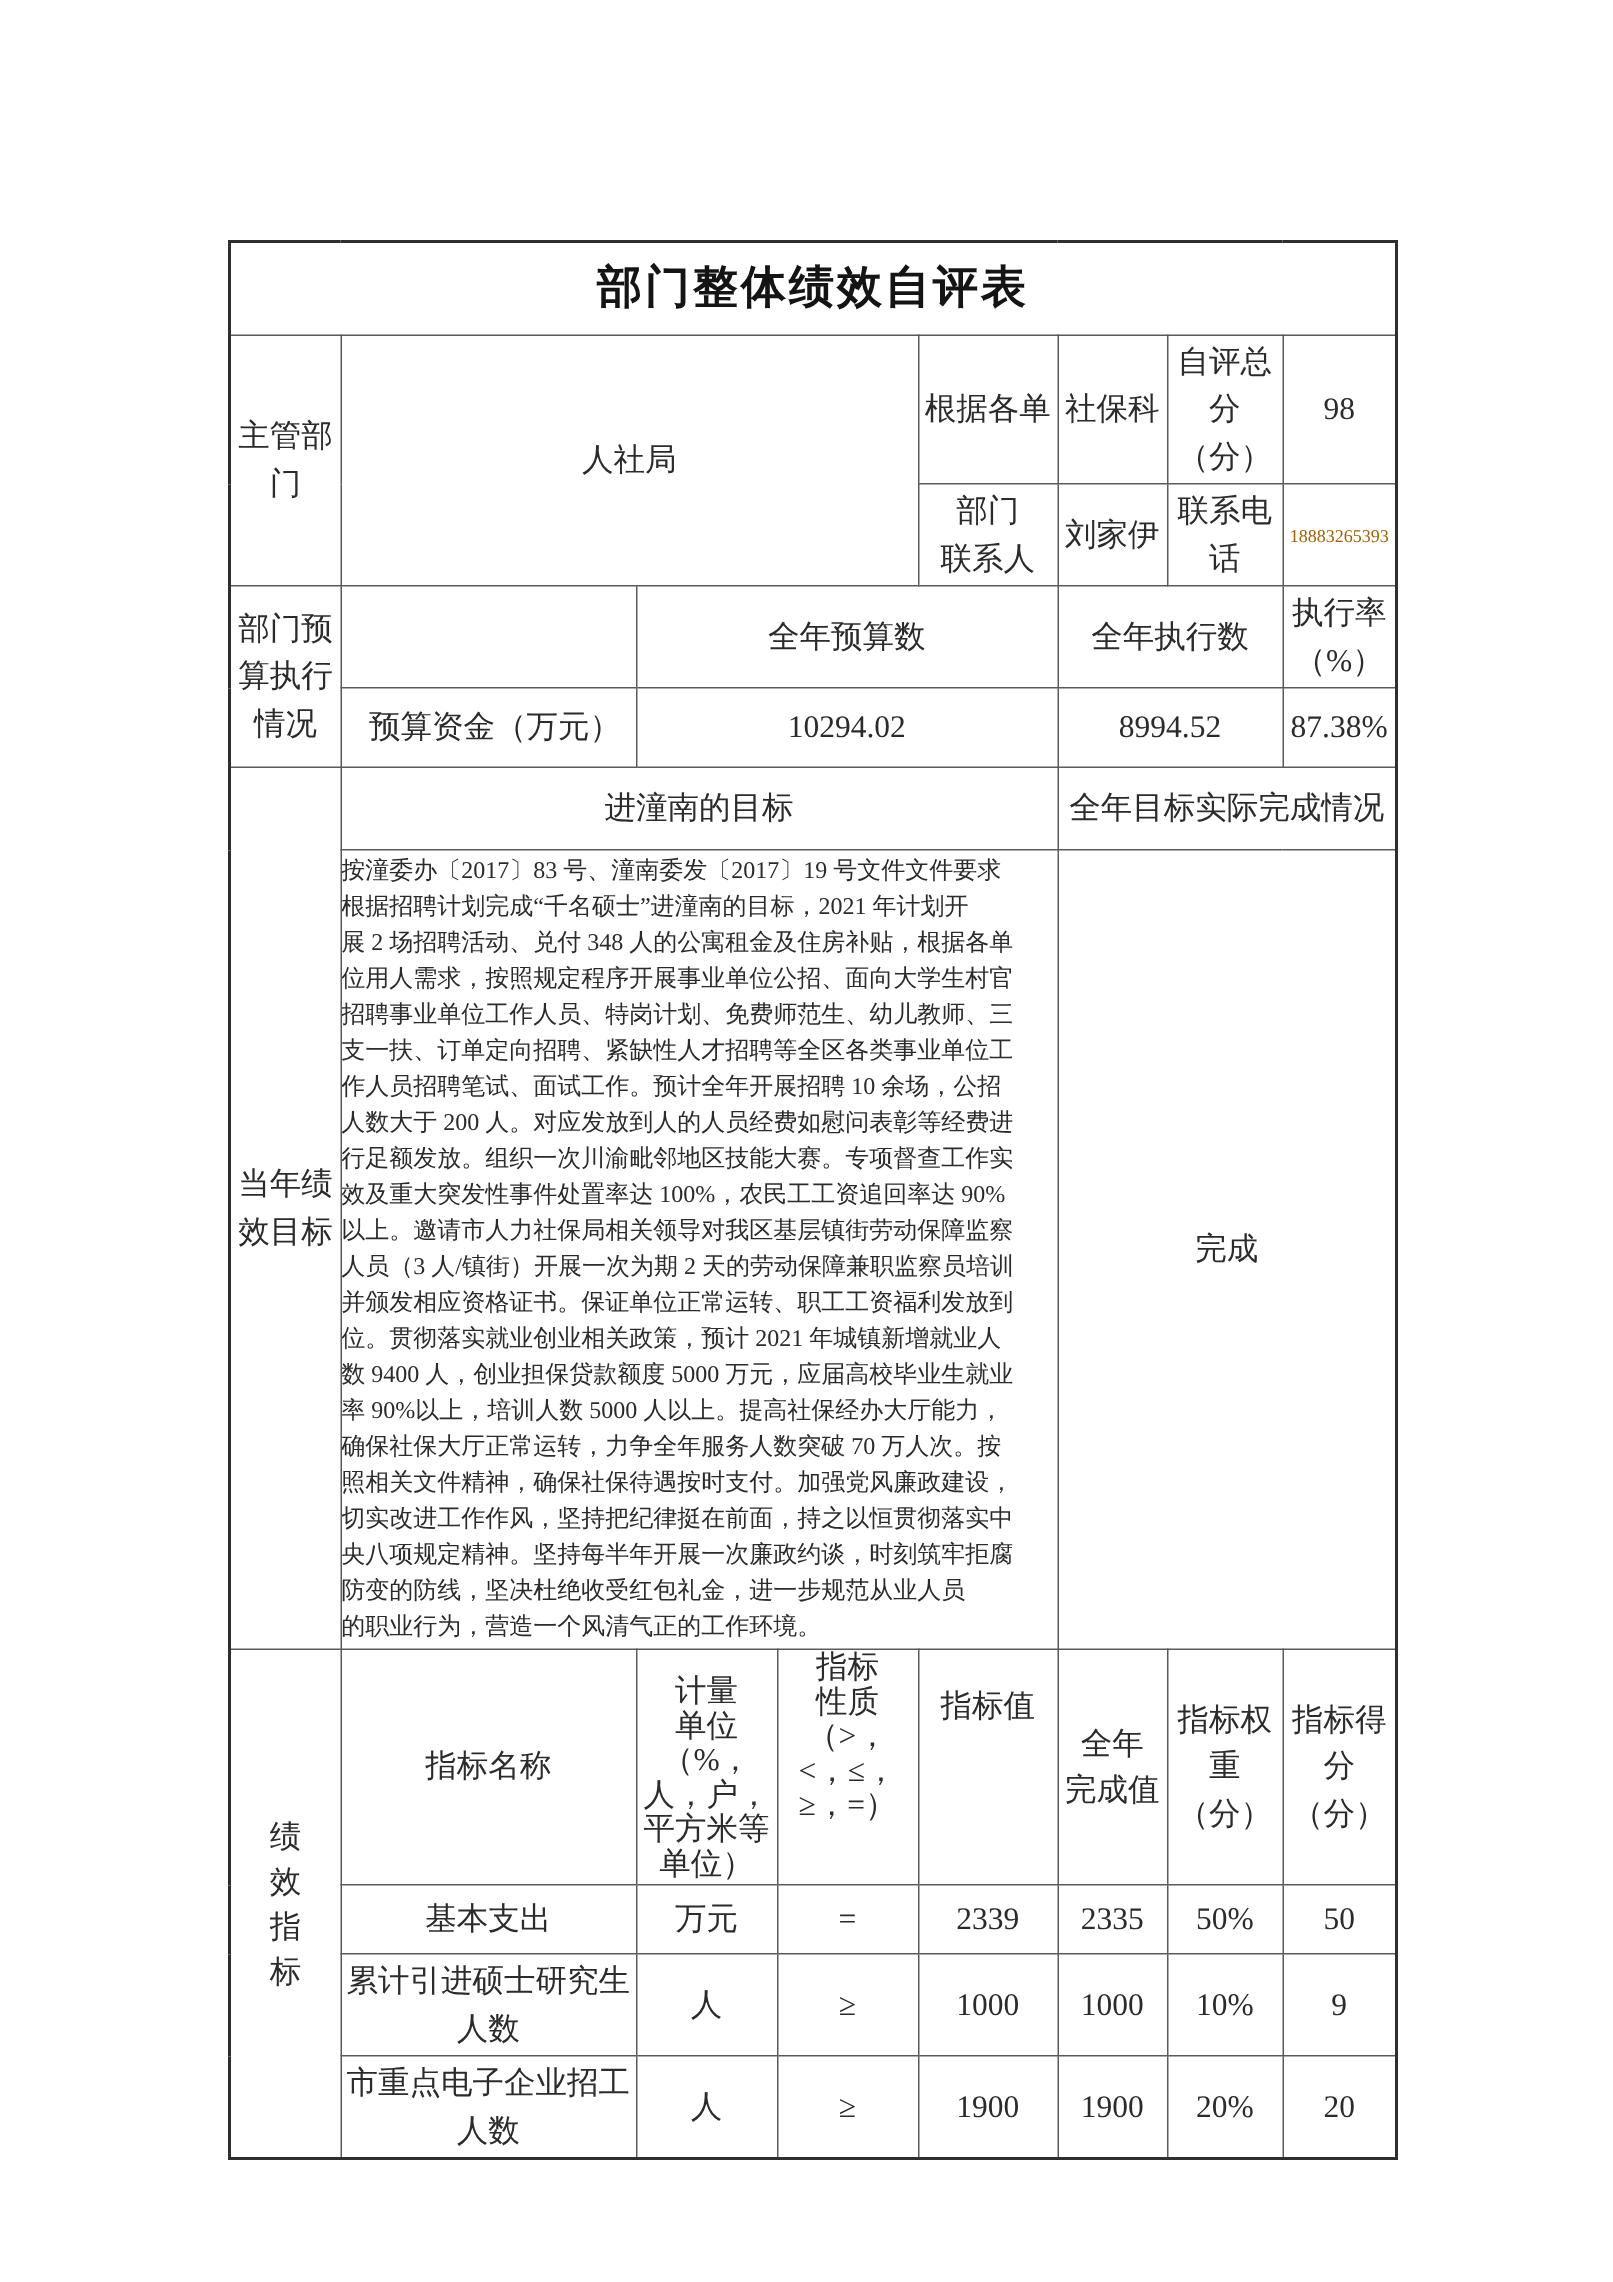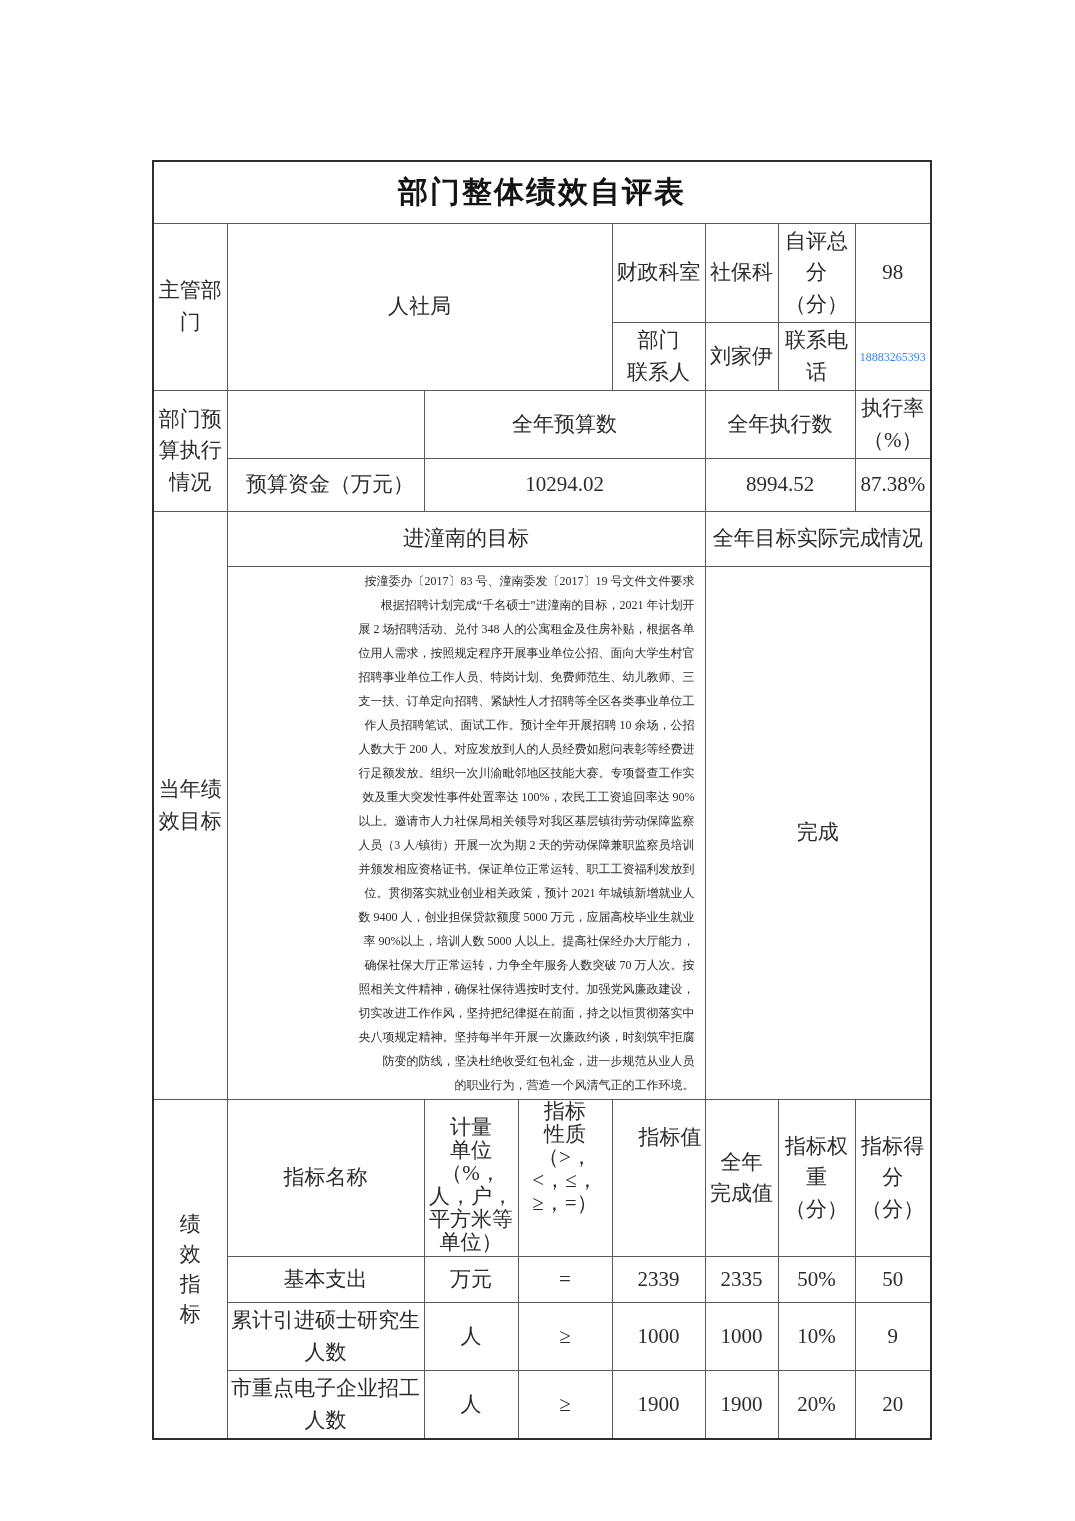--- a/index.html
+++ b/index.html
@@ -36,31 +36,31 @@
     word-break: break-all;
   }
   td.title-cell {
     font-size: 30px;
     font-weight: bold;
     color: #141414;
     letter-spacing: 2px;
     line-height: 1.2;
   }
   td.left-al { text-align: center; padding-left: 12px; }
-  td.small-num { font-size: 12px; color: #3b82f6; }
+  td.small-num { font-size: 12px; color: #a16207; }
   td.para {
-    font-size: 12px;
+    font-size: 16px;
     line-height: 24px;
-    text-align: right;
-    padding: 2px 10px;
+    text-align: left;
+    padding: 2px 0;
   }
   td.vlabel { line-height: 30px; }
   td.vtop1 { vertical-align: top; padding-top: 16px;  line-height: 23px; }
   td.vtop2 { vertical-align: top; padding-top: 0; line-height: 23px; }
-  td.vtop3 { vertical-align: top; padding-top: 26px; line-height: 23px; text-align: right; }
+  td.vtop3 { vertical-align: top; padding-top: 26px; line-height: 23px; }
 </style>
 </head>
 <body>
 
 <div class="page">
   <table class="main">
     <colgroup>
       <col style="width:74px">
         <col style="width:197px">
         <col style="width:94px">
@@ -73,21 +73,21 @@
 
     <tbody>
         <tr style="height:62px">
       <td colspan="8" class="title-cell">部门整体绩效自评表</td>
     </tr>
 
     <tr style="height:68px">
       <td rowspan="2">主管部
 门</td>
       <td rowspan="2" colspan="3">人社局</td>
-      <td>财政科室</td>
+      <td>根据各单</td>
       <td>社保科</td>
       <td>自评总
 分
 （分）</td>
       <td>98</td>
     </tr>
 
     <tr style="height:55px">
       <td>部门
 联系人</td>

